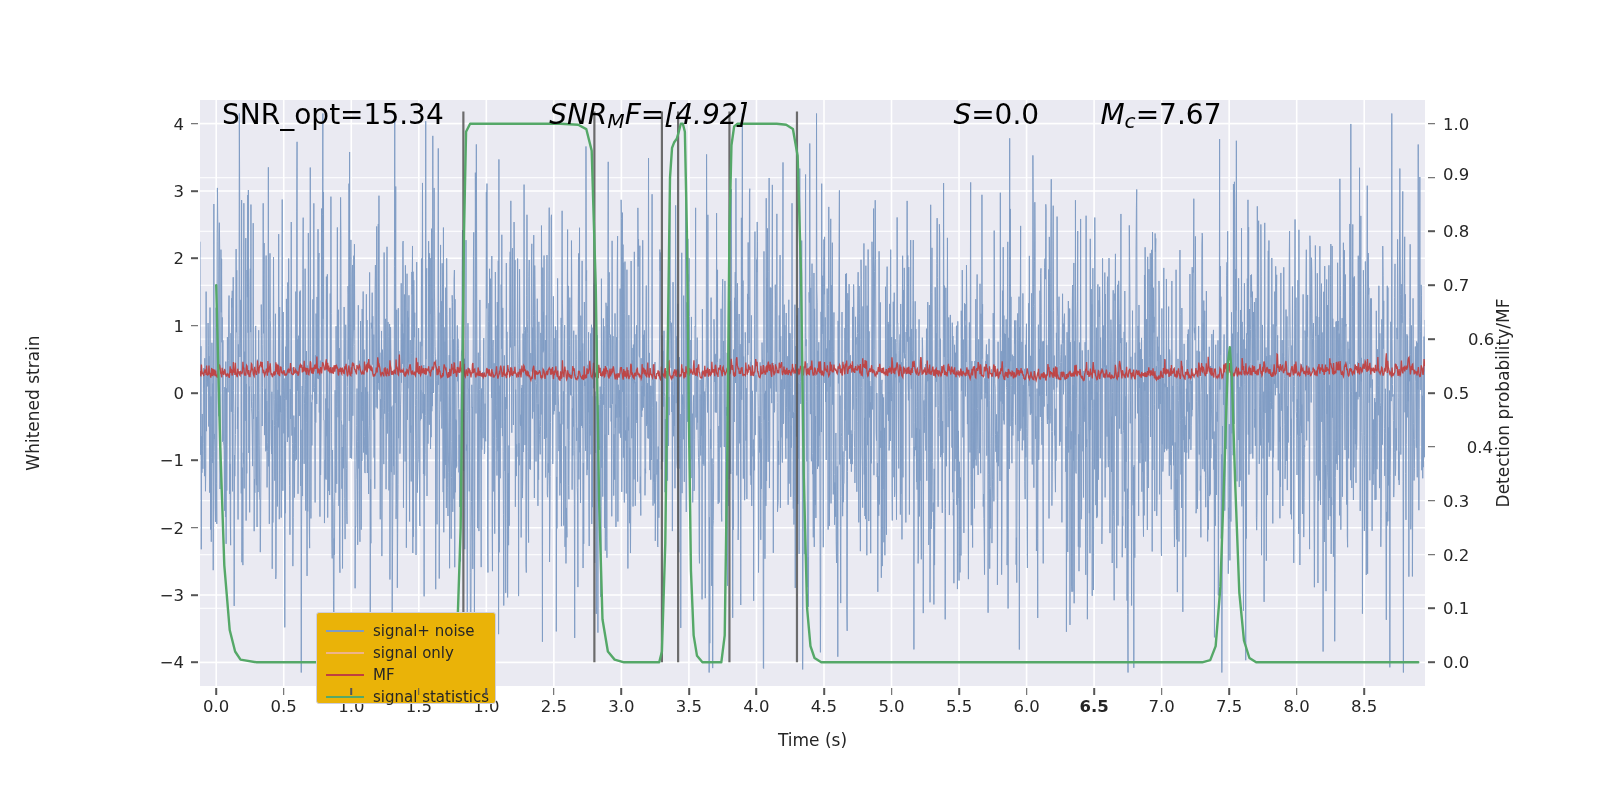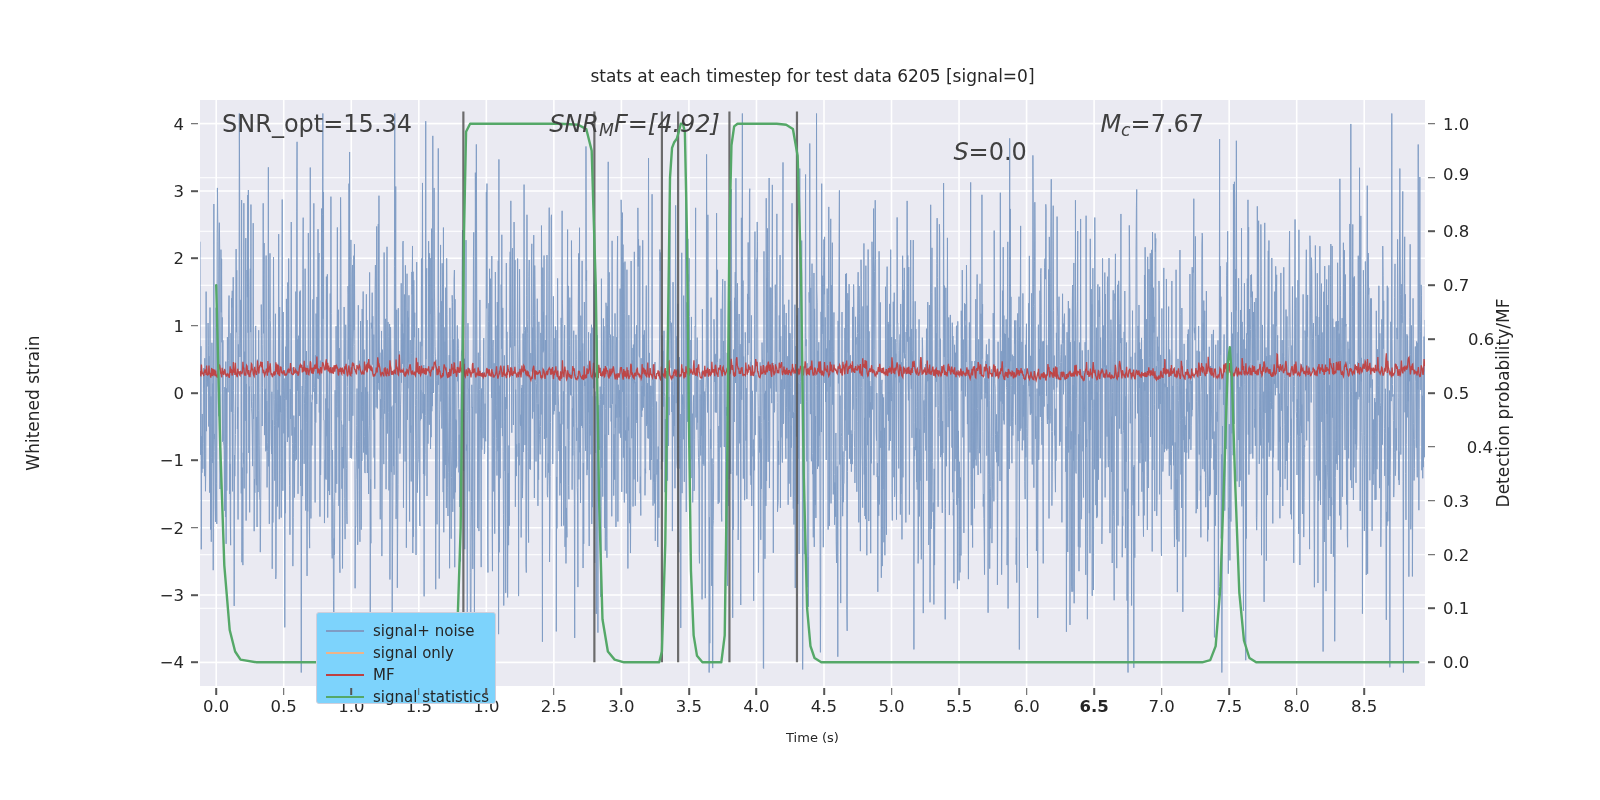--- a/index.html
+++ b/index.html
@@ -110,47 +110,47 @@
     color: #262626;
     transform: rotate(-90deg);
     transform-origin: center center;
   }
   #xlabel {
     position: absolute;
     left: 200px;
     top: 730px;
     width: 1225px;
     text-align: center;
-    font-size: 13px;
+    font-size: 17px;
     color: #262626;
   }
 
   
   .annotation {
     position: absolute;
-    font-size: 24px;
-    color: #404040;
+    font-size: 28px;
+    color: #000000;
     white-space: nowrap;
-    top: 110px;
+    top: 98px;
   }
   .mathit { font-style: italic; }
   .mathsub {
     font-style: italic;
     font-size: 0.72em;
     vertical-align: -0.22em;
   }
 
   
   #legend {
     position: absolute;
     left: 316px;
     top: 612px;
     width: 180px;
     height: 92px;
-    background: #7dd3fc;
+    background: #eab308;
     border: 1px solid #cfcfdc;
     border-radius: 3px;
     box-sizing: border-box;
     padding: 7px 9px 7px 9px;
   }
   .legend-row {
     display: flex;
     align-items: center;
     height: 22px;
   }
@@ -164,21 +164,20 @@
     font-size: 15px;
     color: #262626;
     white-space: nowrap;
   }
 </style>
 </head>
 <body>
 
 <div id="figure">
 
-  <div id="chart-title">stats at each timestep for test data 6205 [signal=0]</div>
 
   <div id="plot-area">
     <svg id="grid-svg" viewBox="0 0 1225 586" preserveAspectRatio="none">
         <line x1="0" y1="23.57471264367814" x2="1225" y2="23.57471264367814" stroke="#ffffff" stroke-width="1.6"></line>
         <line x1="0" y1="90.9310344827586" x2="1225" y2="90.9310344827586" stroke="#ffffff" stroke-width="1.6"></line>
         <line x1="0" y1="158.28735632183907" x2="1225" y2="158.28735632183907" stroke="#ffffff" stroke-width="1.6"></line>
         <line x1="0" y1="225.64367816091954" x2="1225" y2="225.64367816091954" stroke="#ffffff" stroke-width="1.6"></line>
         <line x1="0" y1="293" x2="1225" y2="293" stroke="#ffffff" stroke-width="1.6"></line>
         <line x1="0" y1="360.35632183908046" x2="1225" y2="360.35632183908046" stroke="#ffffff" stroke-width="1.6"></line>
         <line x1="0" y1="427.71264367816093" x2="1225" y2="427.71264367816093" stroke="#ffffff" stroke-width="1.6"></line>
@@ -279,21 +278,21 @@
       <div class="tick-label xtick" style="left: 1094.1px; top: 697px; font-weight: bold;">6.5</div>
       <div class="tick-label xtick" style="left: 1161.63px; top: 697px;">7.0</div>
       <div class="tick-label xtick" style="left: 1229.16px; top: 697px;">7.5</div>
       <div class="tick-label xtick" style="left: 1296.69px; top: 697px;">8.0</div>
       <div class="tick-label xtick" style="left: 1364.22px; top: 697px;">8.5</div>
     </div>
 
   <div id="annotations-layer">
       <div class="annotation" style="left: 222.05px;"><span>SNR_opt=15.34</span></div>
       <div class="annotation" style="left: 549.125px;"><span class="mathit">SNR</span><span class="mathsub">M</span><span class="mathit">F=[4.92]</span></div>
-      <div class="annotation" style="left: 953.375px; margin-top: 28px;"><span class="mathit">S</span><span>=0.0</span></div>
+      <div class="annotation" style="left: 953.375px;"><span class="mathit">S</span><span>=0.0</span></div>
       <div class="annotation" style="left: 1100.38px;"><span class="mathit">M</span><span class="mathsub">c</span><span>=7.67</span></div>
     </div>
 
   <div id="ylabel-left">Whitened strain</div>
   <div id="ylabel-right">Detection probability/MF</div>
   <div id="xlabel">Time (s)</div>
 
   <div id="legend">
       <div class="legend-row">
         <span class="legend-swatch" style="background: rgb(127, 156, 196);"></span>

